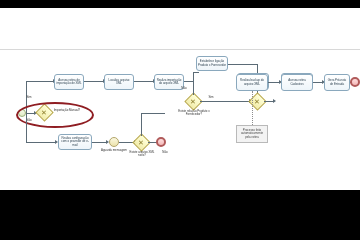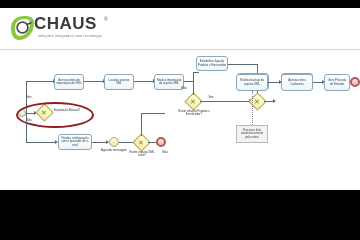--- a/index.html
+++ b/index.html
@@ -48,33 +48,20 @@
 </head>
 <body>
 
 <div id="frame">
 
   <div id="letterbox-top"></div>
   <div id="letterbox-bottom"></div>
 
   <div id="stage">
 
-    <div id="logo">
-      <span class="mark">
-        <svg width="28" height="28" viewBox="0 0 28 28">
-          <path d="M3 14 C3 5.5 9.5 1.5 18 2 C24 2.4 26 5 26 9 C26 19 19 26 11 26 C5.5 26 3 21 3 14 Z" fill="#8cc63f"></path>
-          <path d="M7 14 C7 8 11 5 17 5 C20 5 22 6 22 9 C22 17 17 22 12 22 C8.5 22 7 19 7 14 Z" fill="#ffffff"></path>
-          <circle cx="14.5" cy="13.5" r="5.4" fill="none" stroke="#4d4d4d" stroke-width="1.7"></circle>
-          <path d="M19 10.5 L23.5 8.5" stroke="#4d4d4d" stroke-width="1.7" fill="none"></path>
-        </svg>
-      </span>
-      <span class="wordmark">CHAUS</span>
-      <span class="reg">®</span>
-      <span class="tagline">soluções integradas com tecnologia</span>
-    </div>
     <div id="logo-sep"></div>
 
     <div id="canvas">
 
       <div class="flow hflow" style="left:26px;top:29px;width:28px;"></div>
       <div class="flow vflow" style="left:26px;top:29px;height:32px;"></div>
       <div class="flow hflow" style="left:84px;top:29px;width:20px;"></div>
       <div class="arrowhead" style="left:103px;top:27px;"></div>
       <div class="flow hflow" style="left:134px;top:29px;width:20px;"></div>
       <div class="arrowhead" style="left:153px;top:27px;"></div>

